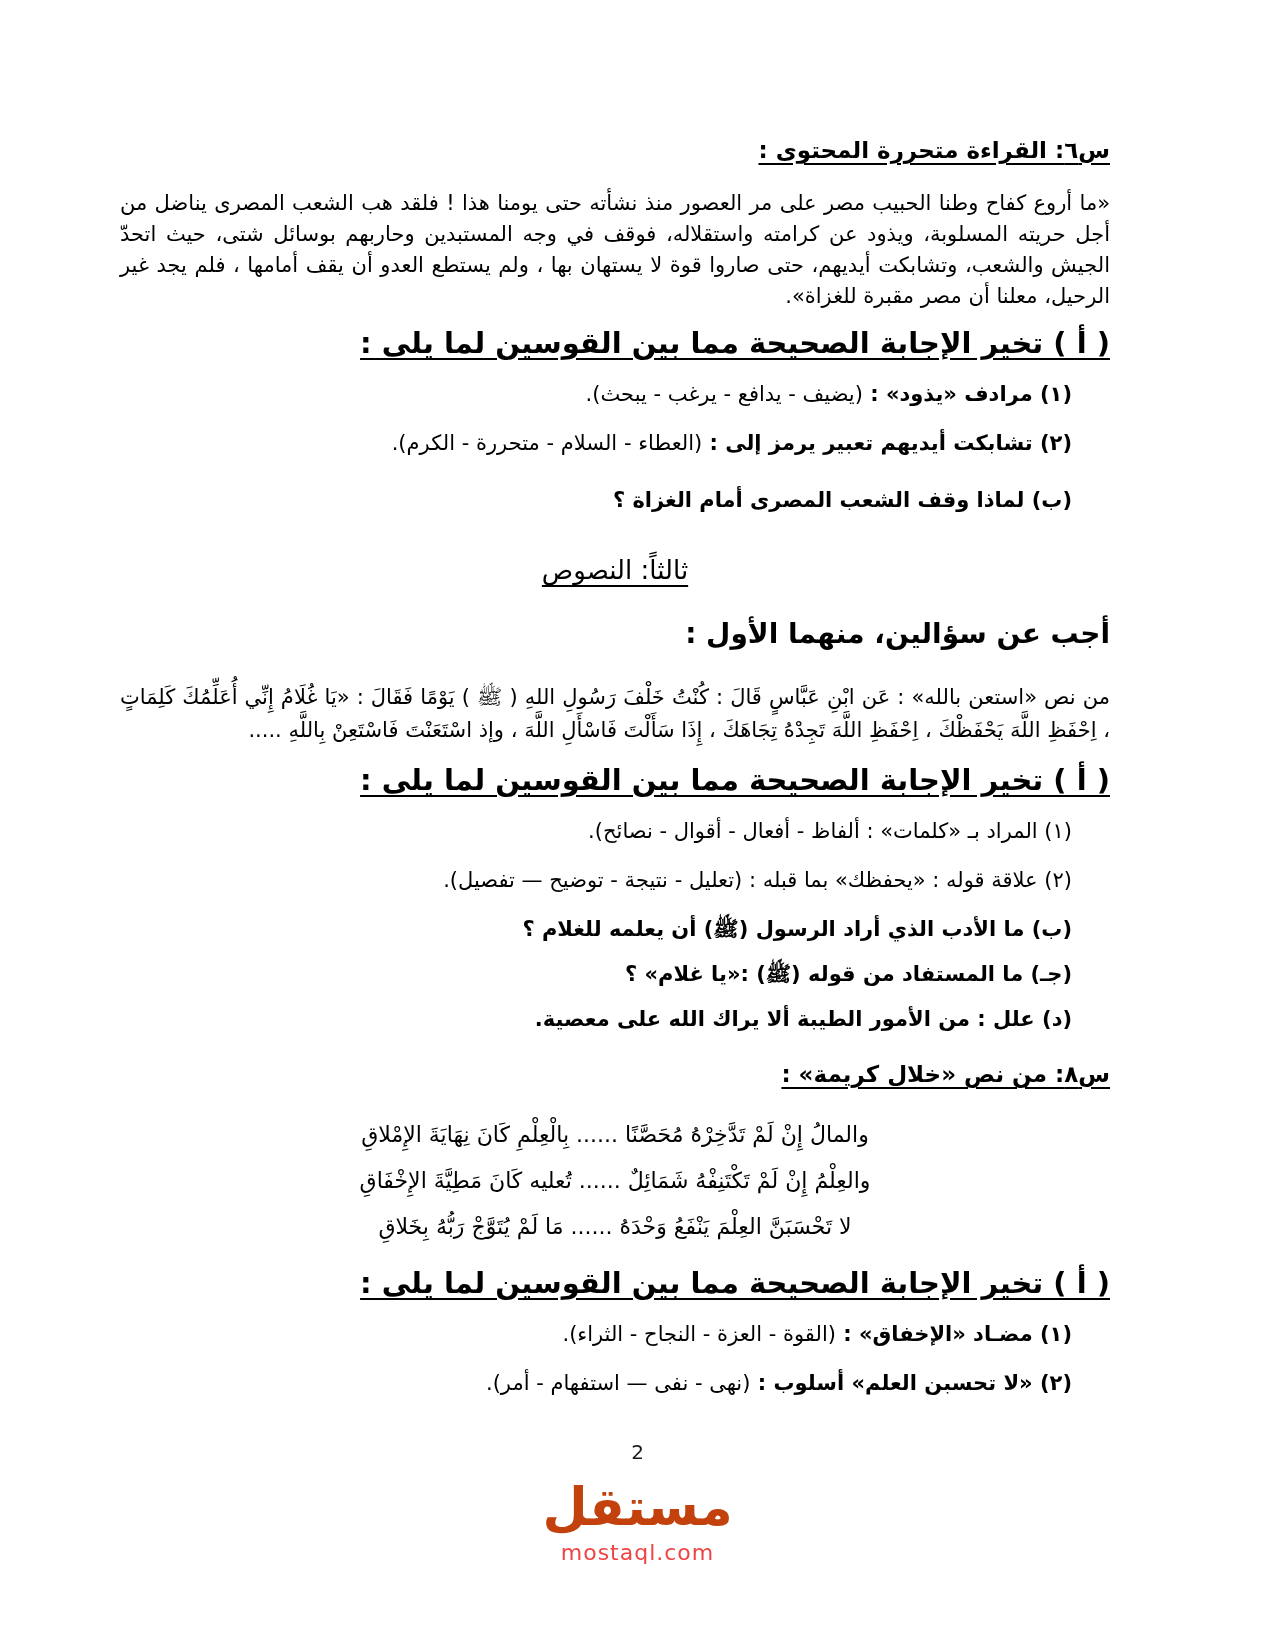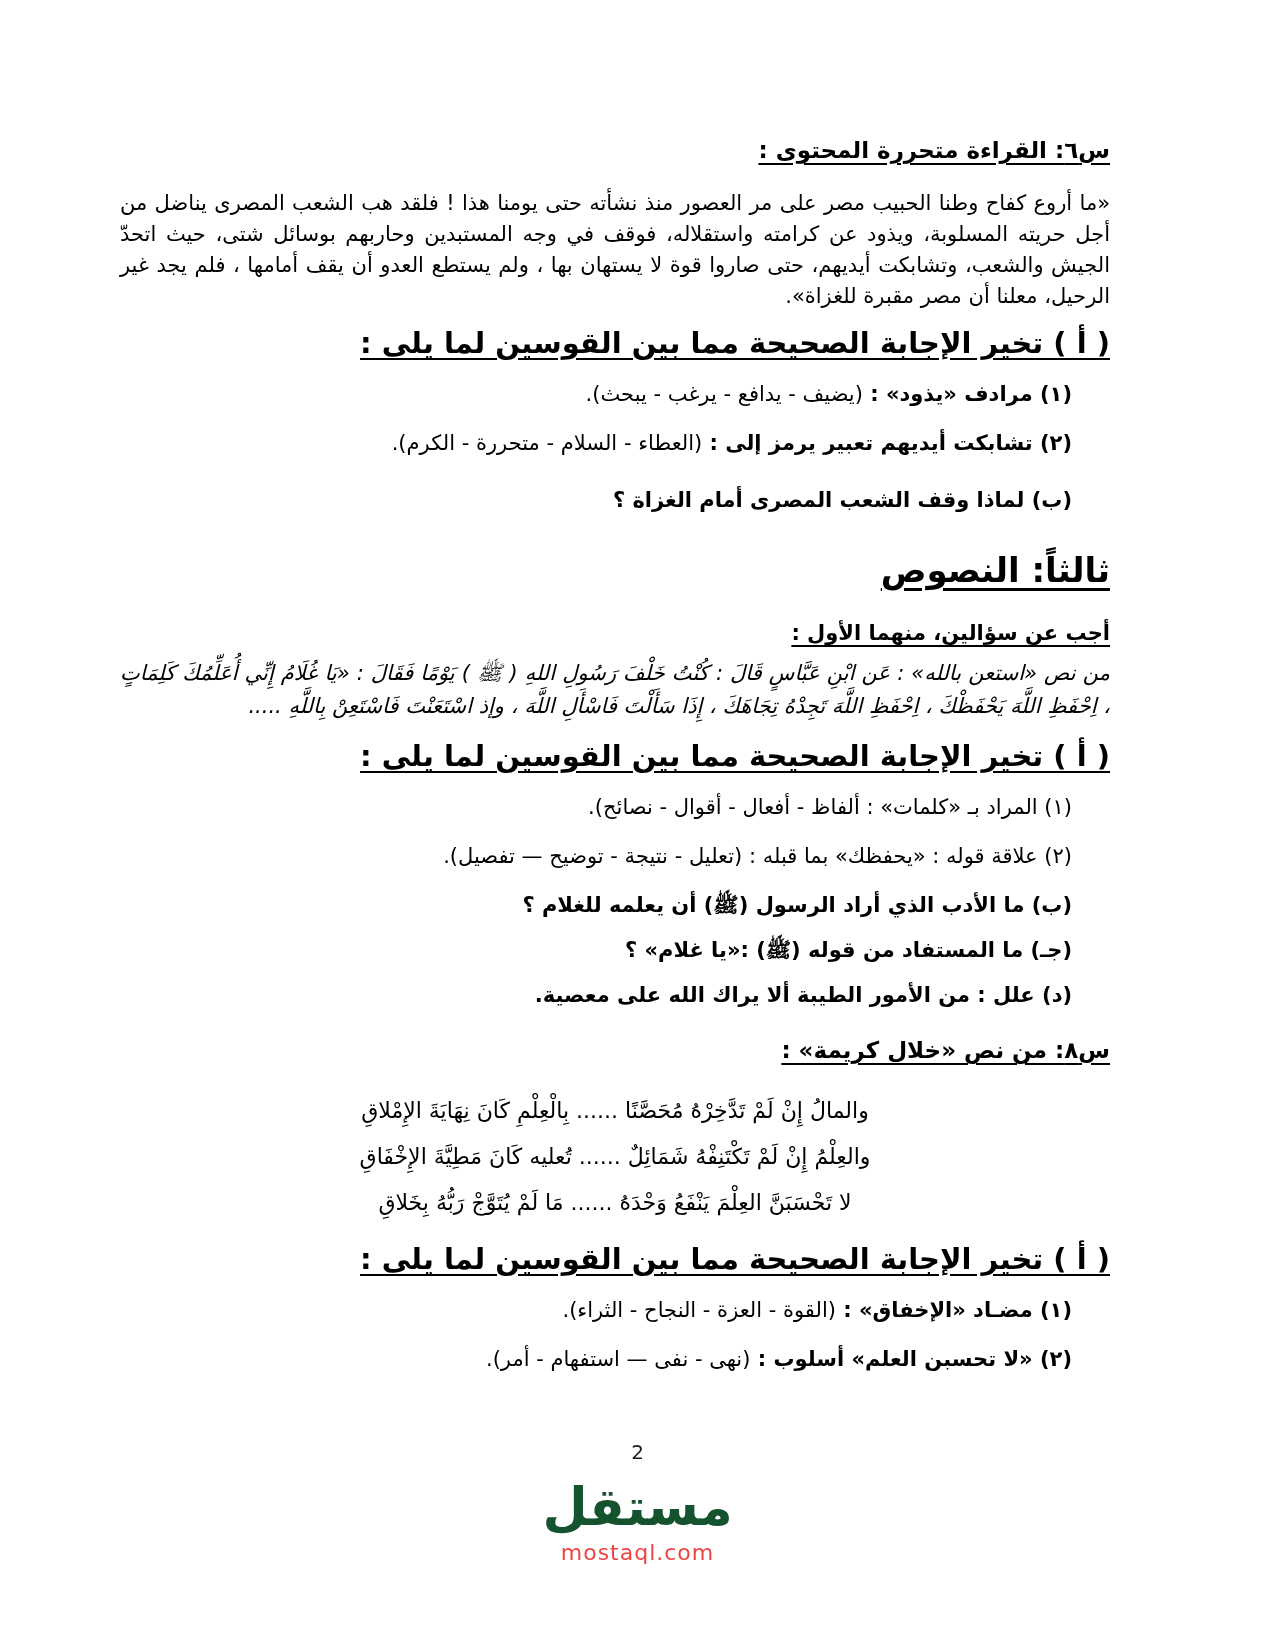--- a/index.html
+++ b/index.html
@@ -44,39 +44,38 @@
   .item .b { font-weight:bold; }
   .item.last { margin-bottom:26px; }
   .letter-q {
     font-weight:bold;
     padding-right:38px;
     margin-bottom:14px;
   }
   .letter-q.gap { margin-bottom:30px; }
   .letter-q.endgap { margin-bottom:24px; }
   .big-title {
-    font-size:34px;
-    font-weight:bold;
+    text-align:center;
+    font-size:26px;
+    font-weight:normal;
     text-decoration:underline;
     text-underline-offset:6px;
     line-height:48px;
     margin-bottom:24px;
   }
   .subtitle {
-    font-size:21px;
+    font-size:28px;
     font-weight:bold;
-    text-decoration:underline;
     text-underline-offset:5px;
-    margin-bottom:8px;
+    margin-bottom:32px;
   }
   .hadith {
     text-align:justify;
     line-height:33px;
     margin-bottom:18px;
-    font-style:italic;
   }
   .verses { margin-bottom:18px; }
   .verse {
     text-align:center;
     font-size:22px;
     line-height:46px;
   }
   .page-number {
     position:absolute;
     top:1440px; left:0; right:0;
@@ -87,21 +86,21 @@
   }
   .watermark {
     position:absolute;
     top:1478px; left:0; right:0;
     text-align:center;
     direction:ltr;
   }
   .wm-logo {
     font-size:52px;
     font-weight:bold;
-    color:#14532d;
+    color:#c2410c;
     line-height:58px;
     font-family:"DejaVu Sans", sans-serif;
   }
   .wm-url {
     font-size:22px;
     color:#ef4444;
     letter-spacing:1px;
     margin-top:4px;
     font-family:"DejaVu Sans", sans-serif;
   }

